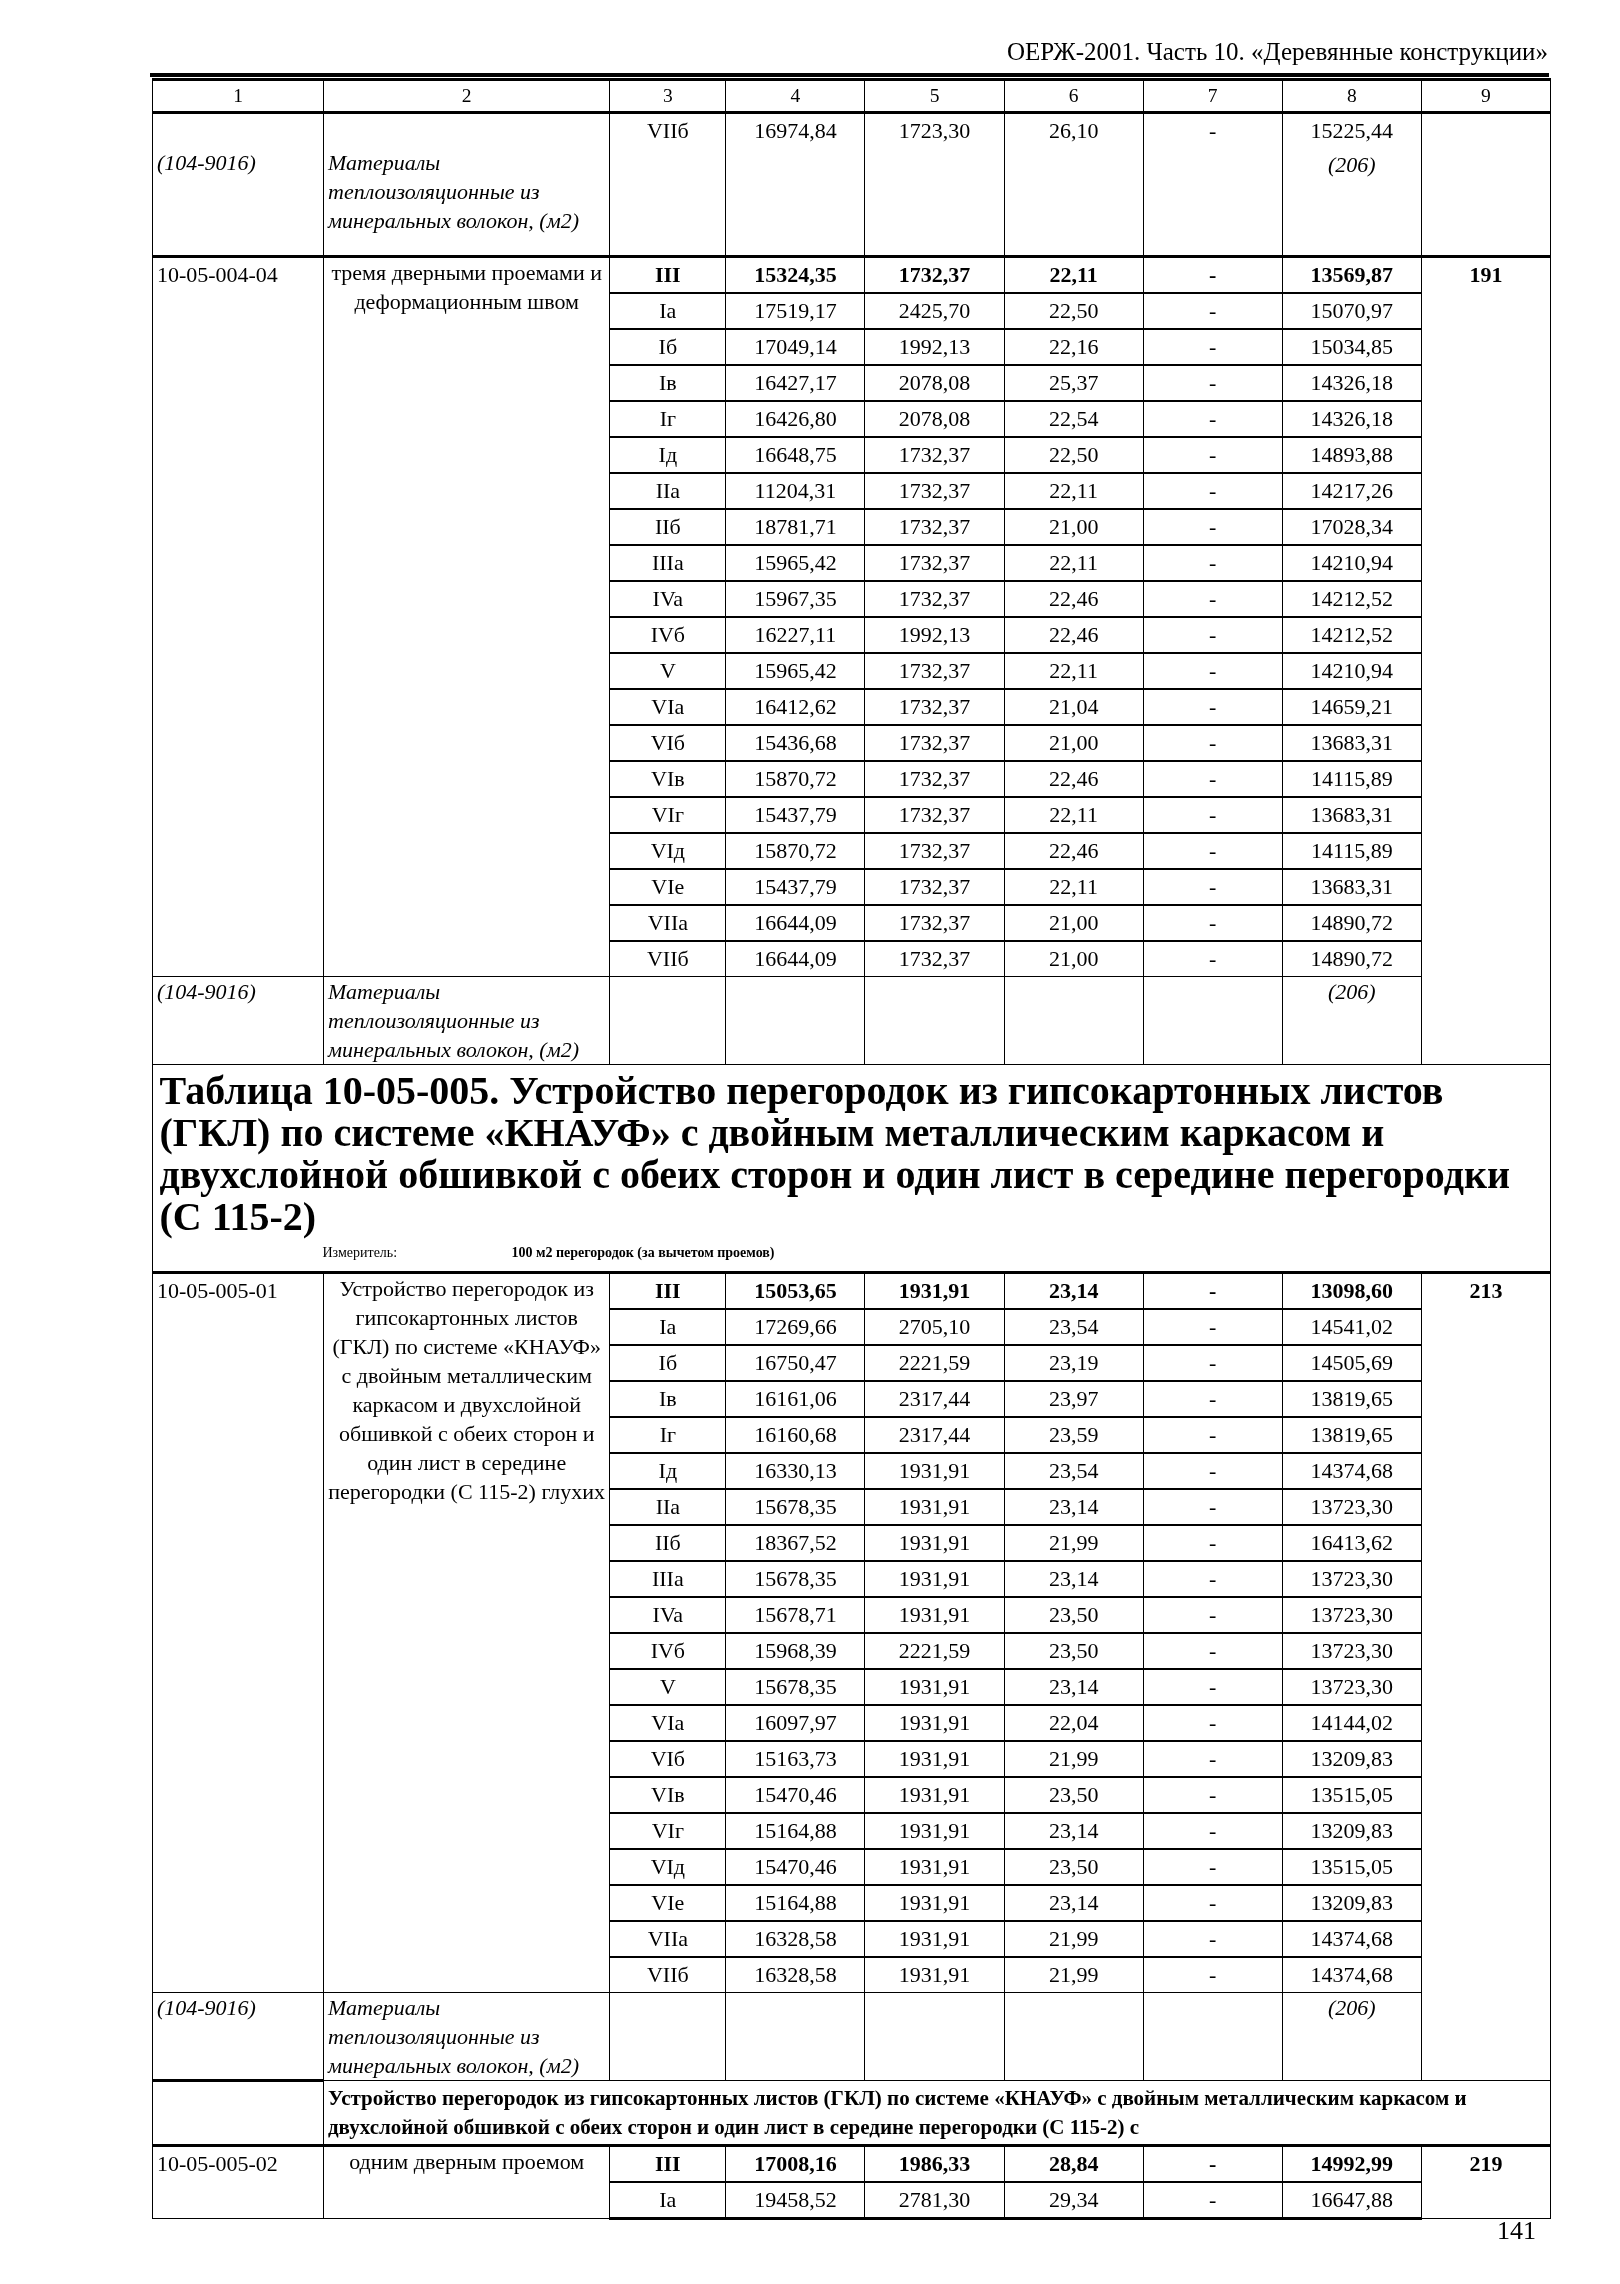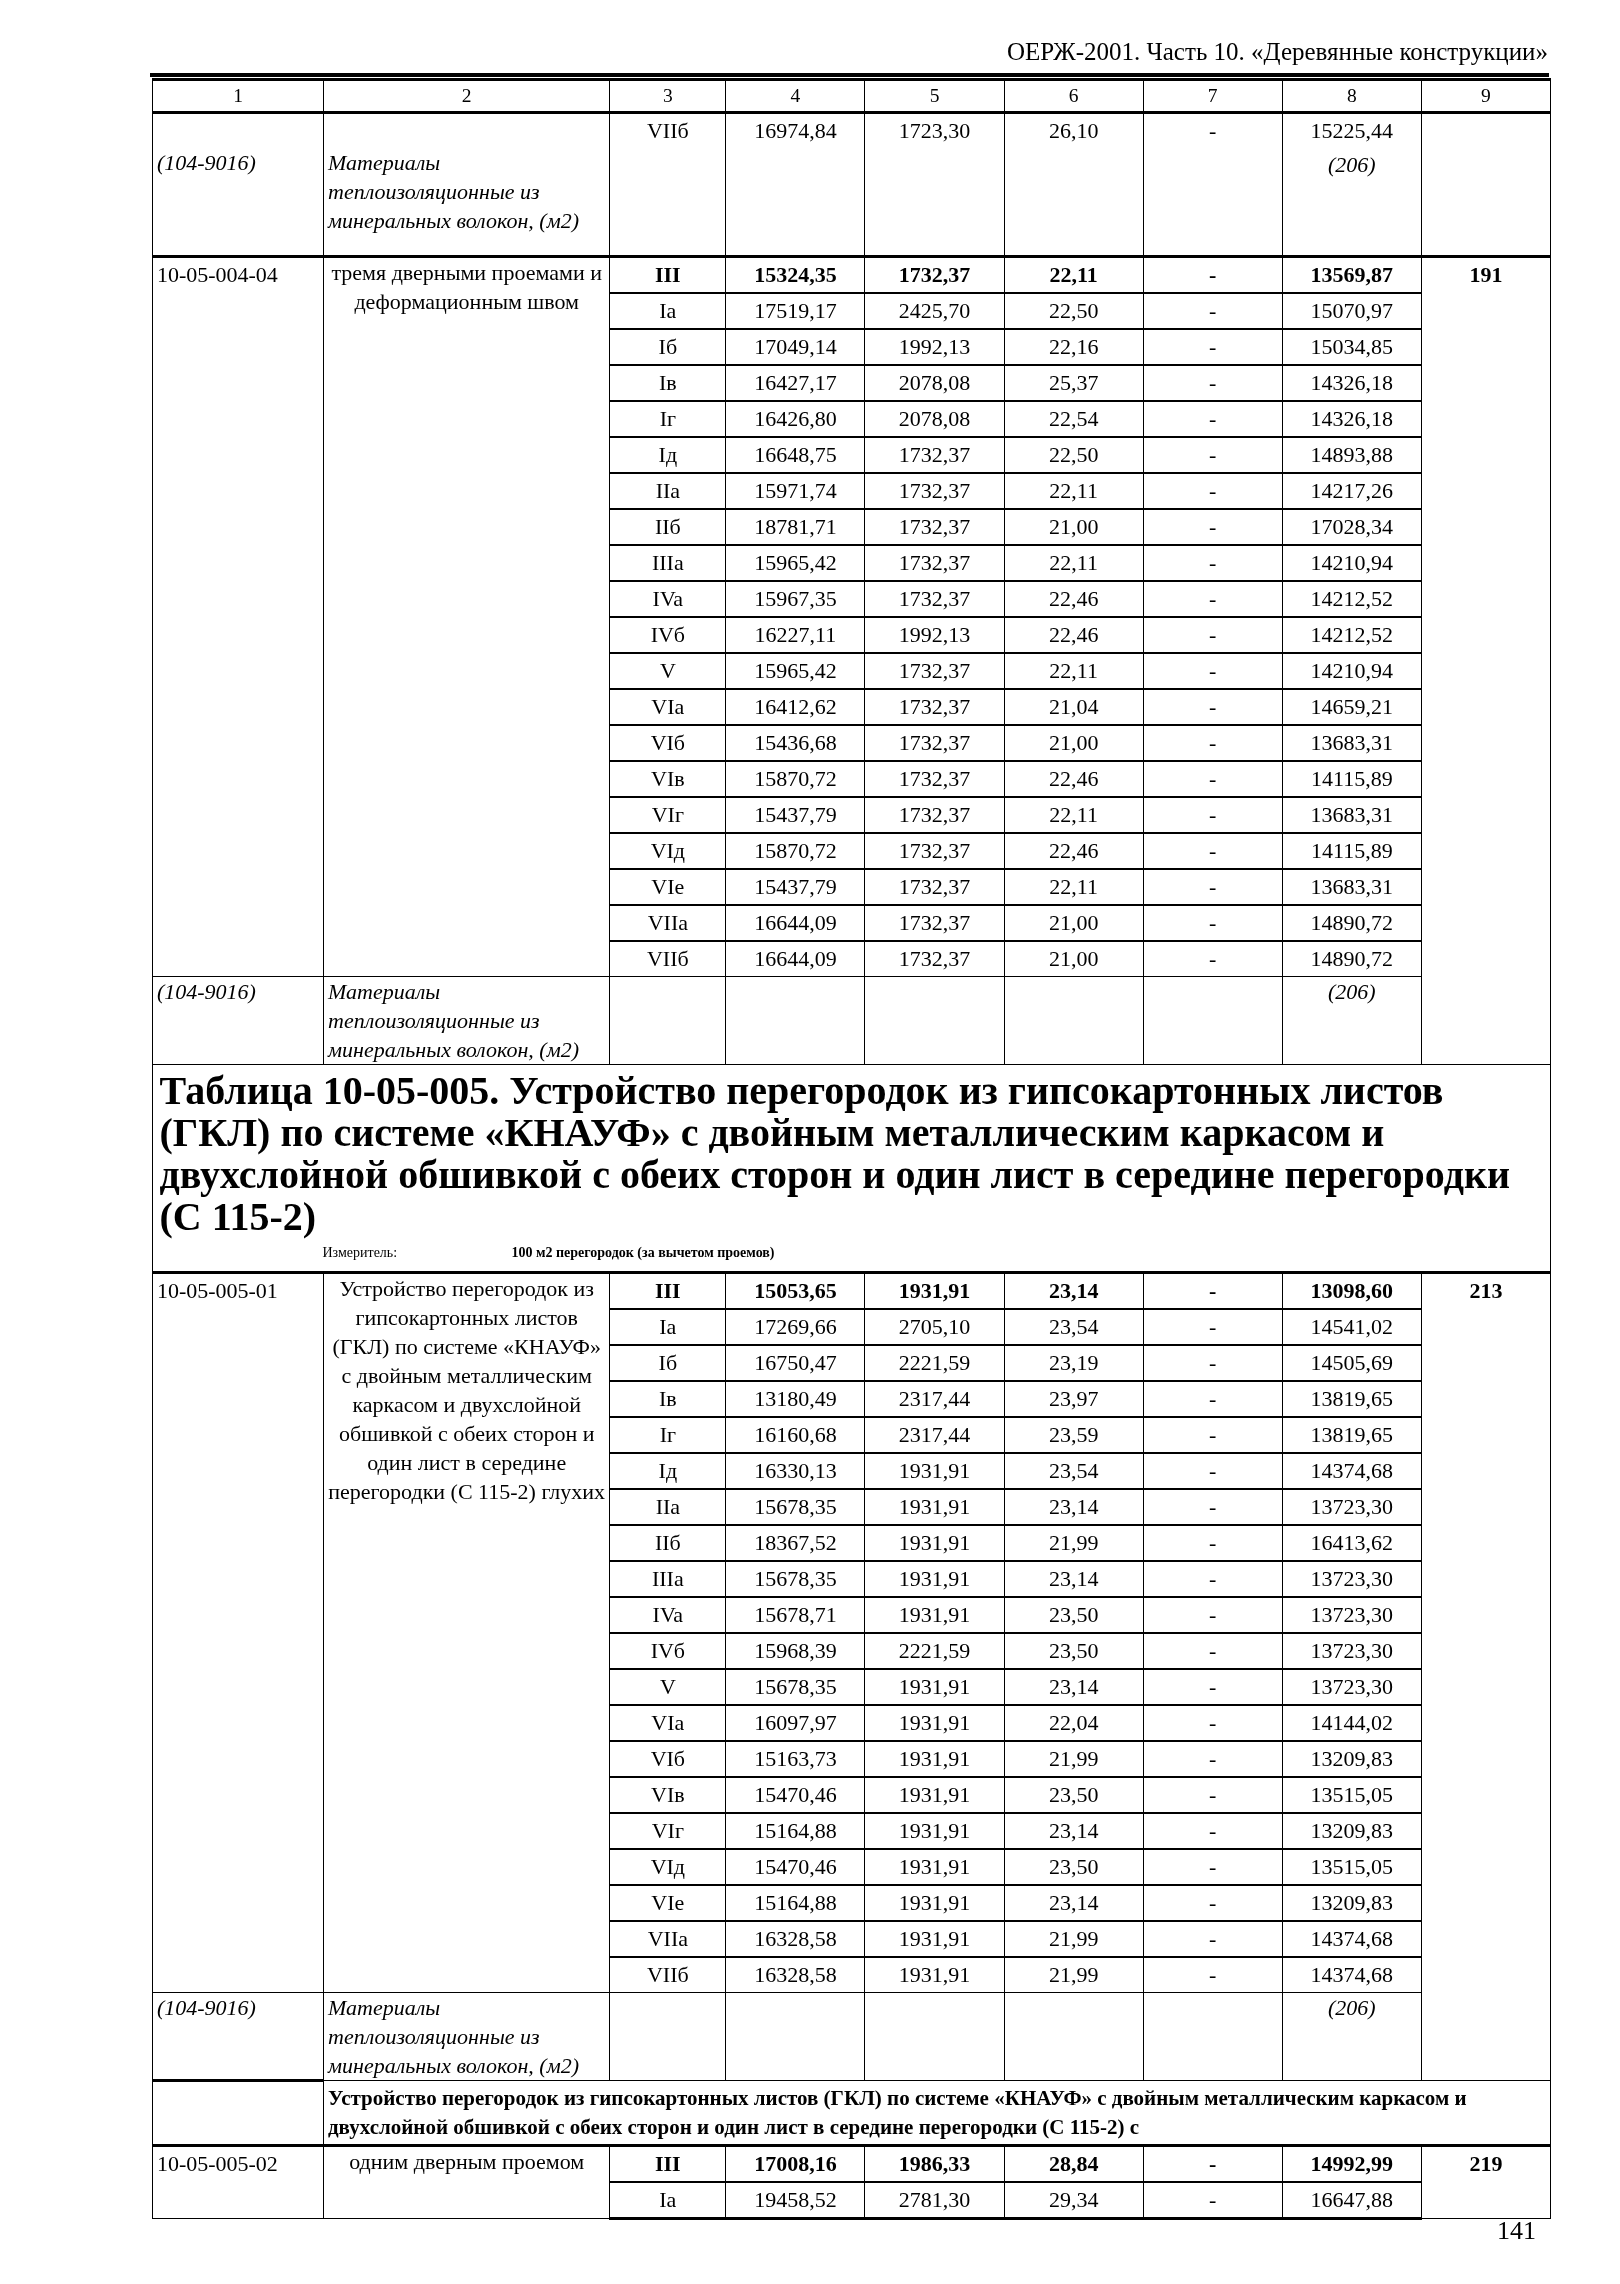--- a/index.html
+++ b/index.html
@@ -116,21 +116,21 @@
       <tr class="drow ">
         <td class="num sub">Iд</td>
         <td class="num sub">16648,75</td>
         <td class="num sub">1732,37</td>
         <td class="num sub">22,50</td>
         <td class="num sub">-</td>
         <td class="num sub">14893,88</td>
       </tr>
       <tr class="drow ">
         <td class="num sub">IIa</td>
-        <td class="num sub">15971,74</td>
+        <td class="num sub">11204,31</td>
         <td class="num sub">1732,37</td>
         <td class="num sub">22,11</td>
         <td class="num sub">-</td>
         <td class="num sub">14217,26</td>
       </tr>
       <tr class="drow ">
         <td class="num sub">IIб</td>
         <td class="num sub">18781,71</td>
         <td class="num sub">1732,37</td>
         <td class="num sub">21,00</td>
@@ -271,21 +271,21 @@
       <tr class="drow ">
         <td class="num sub">Iб</td>
         <td class="num sub">16750,47</td>
         <td class="num sub">2221,59</td>
         <td class="num sub">23,19</td>
         <td class="num sub">-</td>
         <td class="num sub">14505,69</td>
       </tr>
       <tr class="drow ">
         <td class="num sub">Iв</td>
-        <td class="num sub">13180,49</td>
+        <td class="num sub">16161,06</td>
         <td class="num sub">2317,44</td>
         <td class="num sub">23,97</td>
         <td class="num sub">-</td>
         <td class="num sub">13819,65</td>
       </tr>
       <tr class="drow ">
         <td class="num sub">Iг</td>
         <td class="num sub">16160,68</td>
         <td class="num sub">2317,44</td>
         <td class="num sub">23,59</td>

